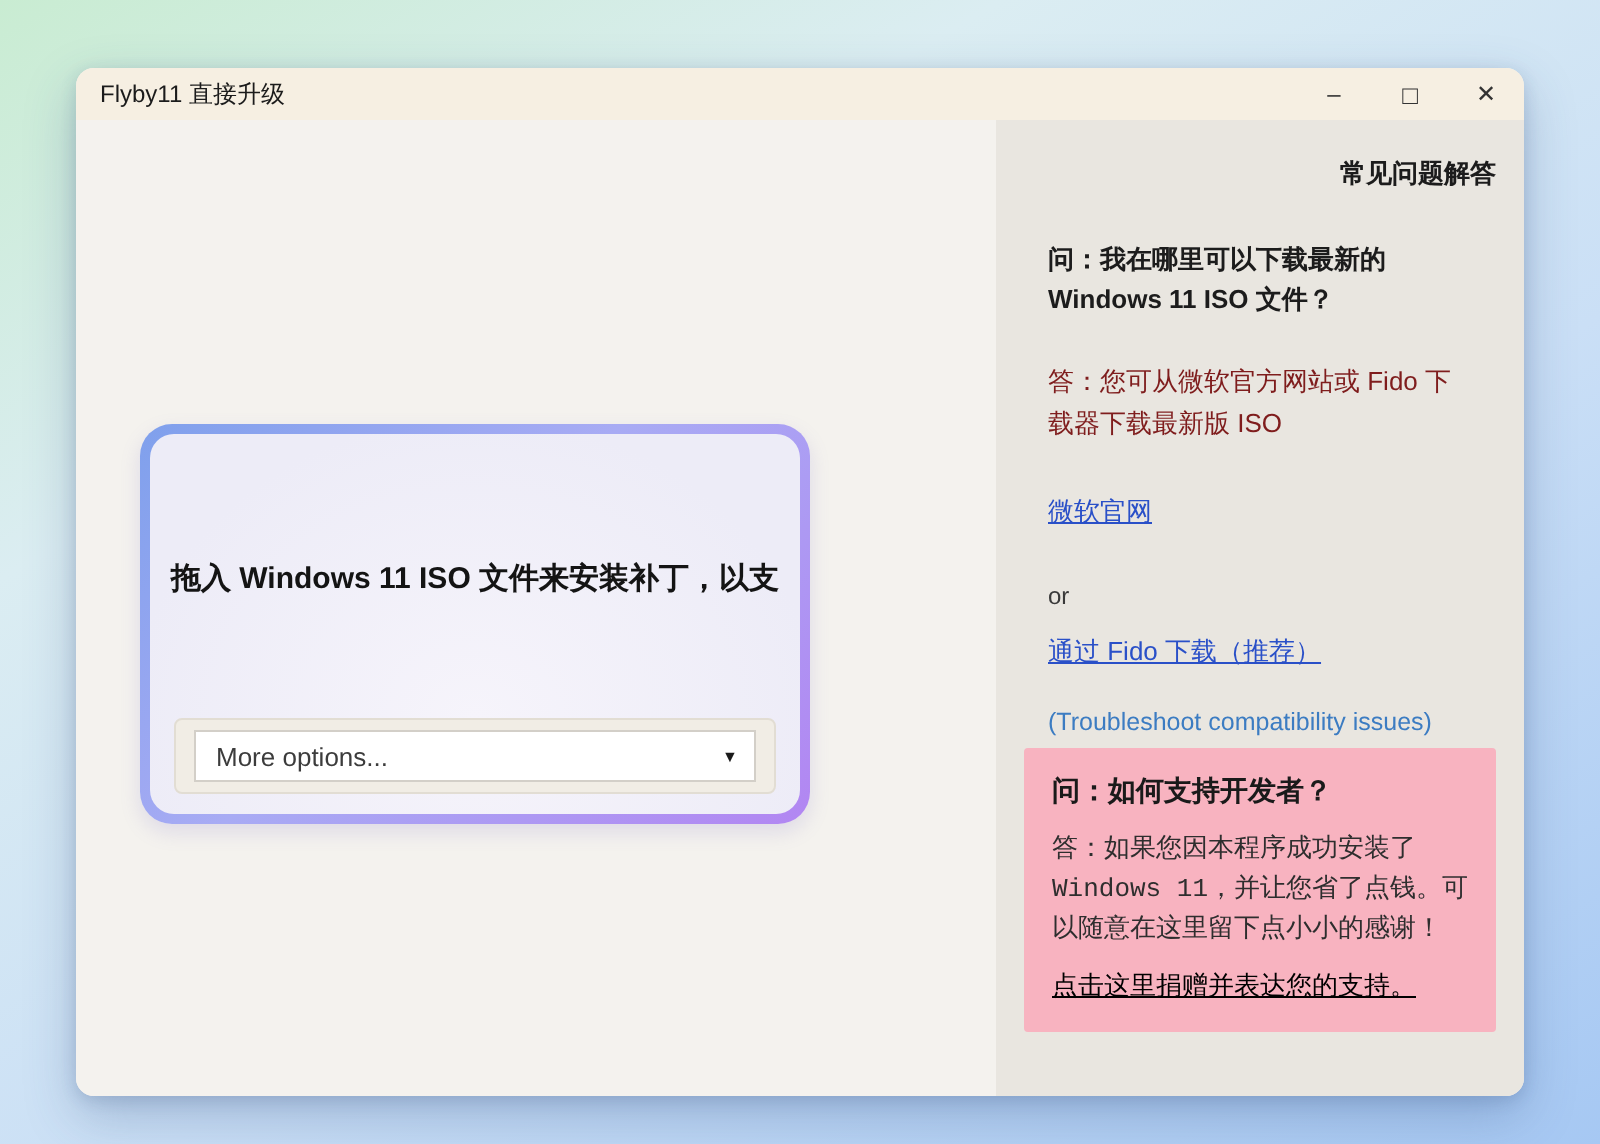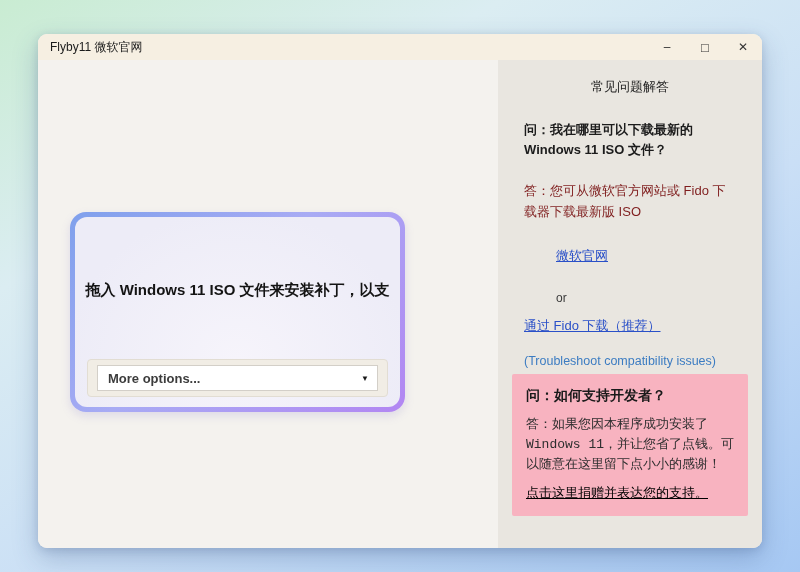--- a/index.html
+++ b/index.html
@@ -86,21 +86,20 @@
   }
   .combobox {
     flex: 1;
     height: 26px;
     background: #ffffff;
     border: 1px solid #d3cfc8;
     border-radius: 0;
     display: flex;
     align-items: center;
     cursor: default;
-    font-weight: bold;
   }
   .combobox-value {
     flex: 1;
     font-size: 13px;
     color: #3c3c3c;
     padding-left: 10px;
   }
   .combobox-arrow {
     width: 24px;
     text-align: center;
@@ -108,22 +107,22 @@
     color: #1a1a1a;
   }
   .sidebar {
     width: 264px;
     background: #e9e6e0;
     padding: 12px 14px;
     font-size: 13px;
     color: #2a2a2a;
   }
   .sidebar-heading {
-    text-align: center;
-    font-weight: normal;
+    text-align: right;
+    font-weight: bold;
     font-size: 13px;
     color: #1c1c1c;
     margin-top: 6px;
   }
   .faq-q {
     font-weight: bold;
     color: #1c1c1c;
     line-height: 1.55;
     margin: 24px 12px 0;
   }
@@ -138,21 +137,21 @@
     align-items: baseline;
     gap: 26px;
     flex-direction: column;
   }
   .link {
     color: #2a50c8;
     text-decoration: underline;
     font-size: 13px;
     cursor: pointer;
   }
-  .or-label { font-size: 12px; color: #3a3a3a; margin-left: 32px; }
+  .or-label { font-size: 12px; color: #3a3a3a; }
   .link-row2 { margin: 12px 12px 0; }
   .troubleshoot {
     margin: 19px 12px 0;
     font-size: 12.5px;
     color: #3c7cc2;
     cursor: pointer;
   }
   .donate-box {
     margin-top: 6px;
     background: #f8b3c0;
@@ -177,21 +176,21 @@
     text-decoration: underline;
     cursor: pointer;
   }
 </style>
 </head>
 <body>
 
 <div class="window">
 
   <div class="titlebar">
-    <div class="titlebar-text">Flyby11 微软官网</div>
+    <div class="titlebar-text">Flyby11 直接升级</div>
     <div class="win-controls">
       <div class="win-btn">–</div>
       <div class="win-btn maxi">□</div>
       <div class="win-btn">✕</div>
     </div>
   </div>
 
   <div class="content">
 
     <div class="main-panel">

